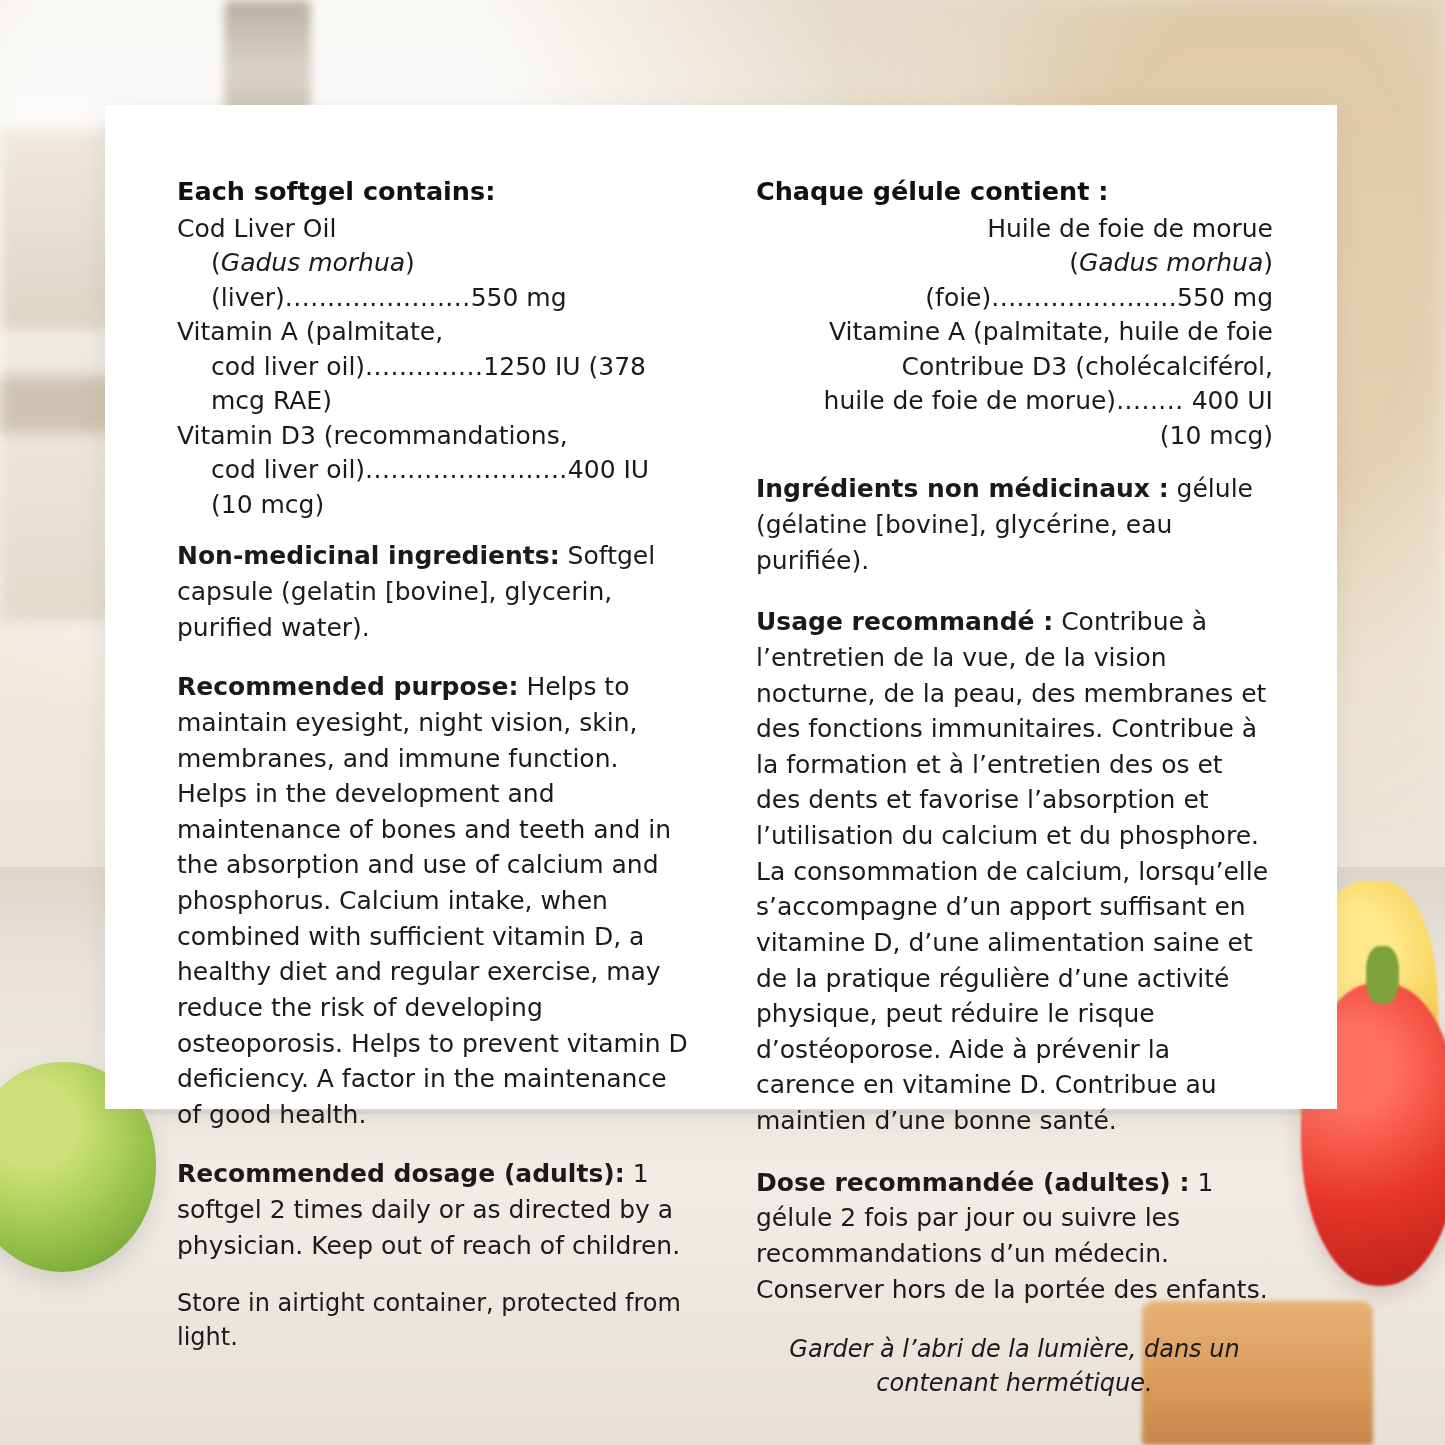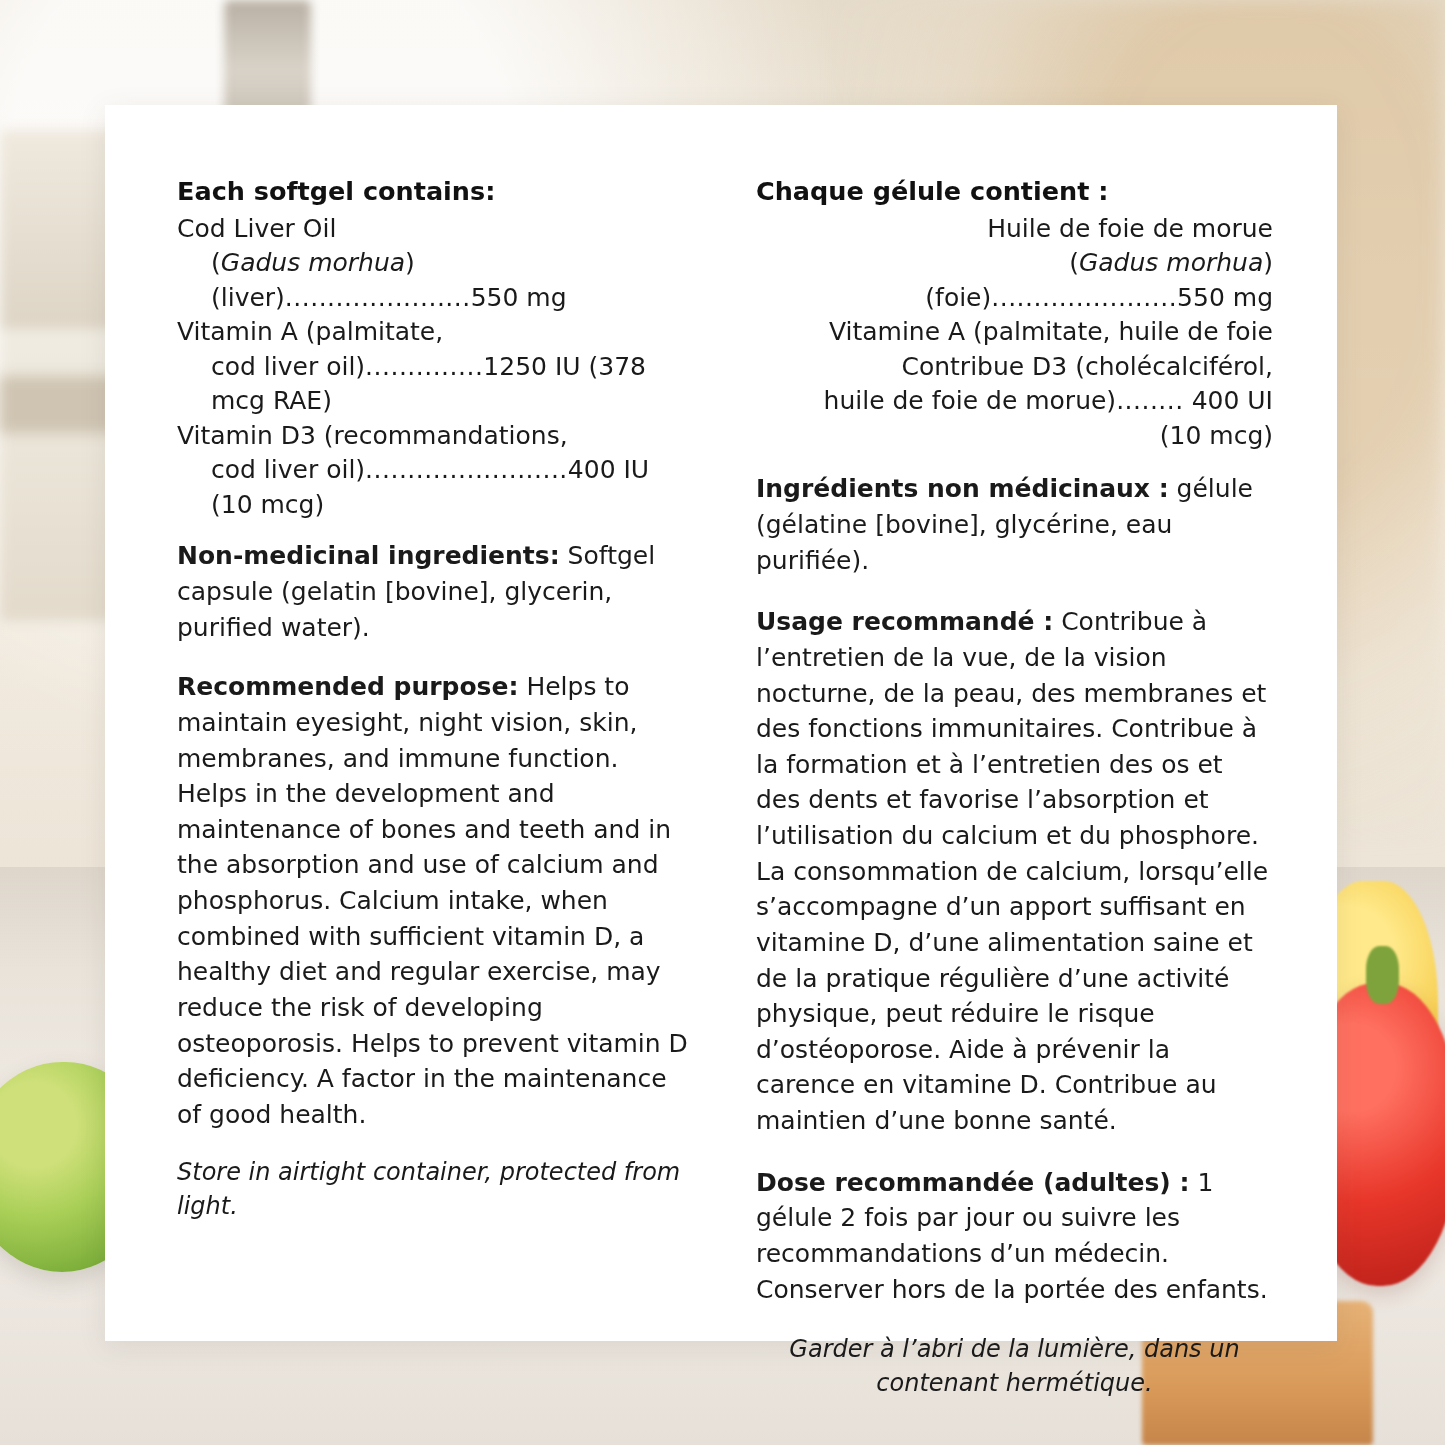--- a/index.html
+++ b/index.html
@@ -114,21 +114,21 @@
     border-radius: 12px 12px 4px 4px;
     filter: blur(2px);
   }
 
   
   .card {
     position: absolute;
     left: 105px;
     top: 105px;
     width: 1232px;
-    height: 1236px;
+    height: 1004px;
     background: #ffffff;
     box-shadow: 0 6px 26px rgba(90,80,70,0.10);
   }
   .cols {
     position: absolute;
     left: 0; top: 0;
     width: 100%;
     height: 100%;
     display: flex;
     padding: 70px 64px 40px 72px;
@@ -162,21 +162,20 @@
   .para {
     font-size: 25px;
     color: #1a1a1a;
     line-height: 1.425;
     margin: 0 0 24px 0;
     text-align: left;
   }
   .para b { font-weight: bold; text-align: right; }
   .storage {
     font-size: 24px;
-    font-style: italic;
     color: #1a1a1a;
     line-height: 1.4;
     margin: 8px 0 0 0;
   }
   .storage-fr {
     font-size: 24px;
     font-style: italic;
     color: #1a1a1a;
     line-height: 1.4;
     margin: 26px 0 0 0;
@@ -216,20 +215,21 @@
           <span class="line">Vitamin A (palmitate,</span><br>
           <span class="indent"><span>cod liver oil)</span><span class="dots">..............</span><span>1250 IU (378 mcg RAE)</span></span>
           <span class="line">Vitamin D3 (recommandations,</span><br>
           <span class="indent"><span>cod liver oil)</span><span class="dots">........................</span><span>400 IU (10 mcg)</span></span>
         </div>
 
         <p class="para"><b>Non-medicinal ingredients:</b><span> Softgel capsule (gelatin [bovine], glycerin, purified water).</span></p>
 
         <p class="para"><b>Recommended purpose:</b><span> Helps to maintain eyesight, night vision, skin, membranes, and immune function. Helps in the development and maintenance of bones and teeth and in the absorption and use of calcium and phosphorus. Calcium intake, when combined with sufficient vitamin D, a healthy diet and regular exercise, may reduce the risk of developing osteoporosis. Helps to prevent vitamin D deficiency. A factor in the maintenance of good health.</span></p>
 
+        <p class="para"><b>Recommended dosage (adults):</b><span> 1 softgel 2 times daily or as directed by a physician. Keep out of reach of children.</span></p>
 
         <p class="storage">Store in airtight container, protected from light.</p>
       </div>
 
       <div class="col col-fr">
         <p class="heading">Chaque gélule contient :</p>
 
         <div class="facts">
           <span class="line">Huile de foie de morue</span><br>
           <span class="indent">(<em>Gadus morhua</em>) (foie)<span class="dots">......................</span><span>550 mg</span></span>

